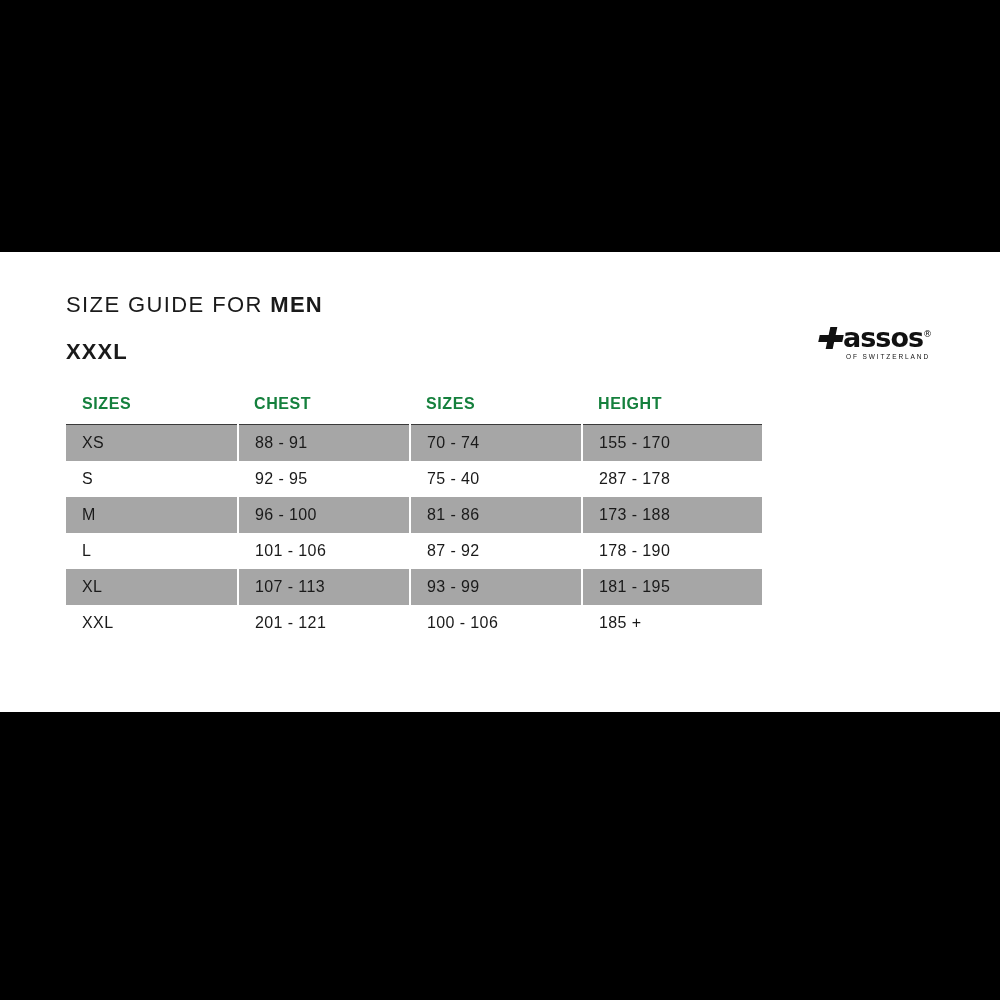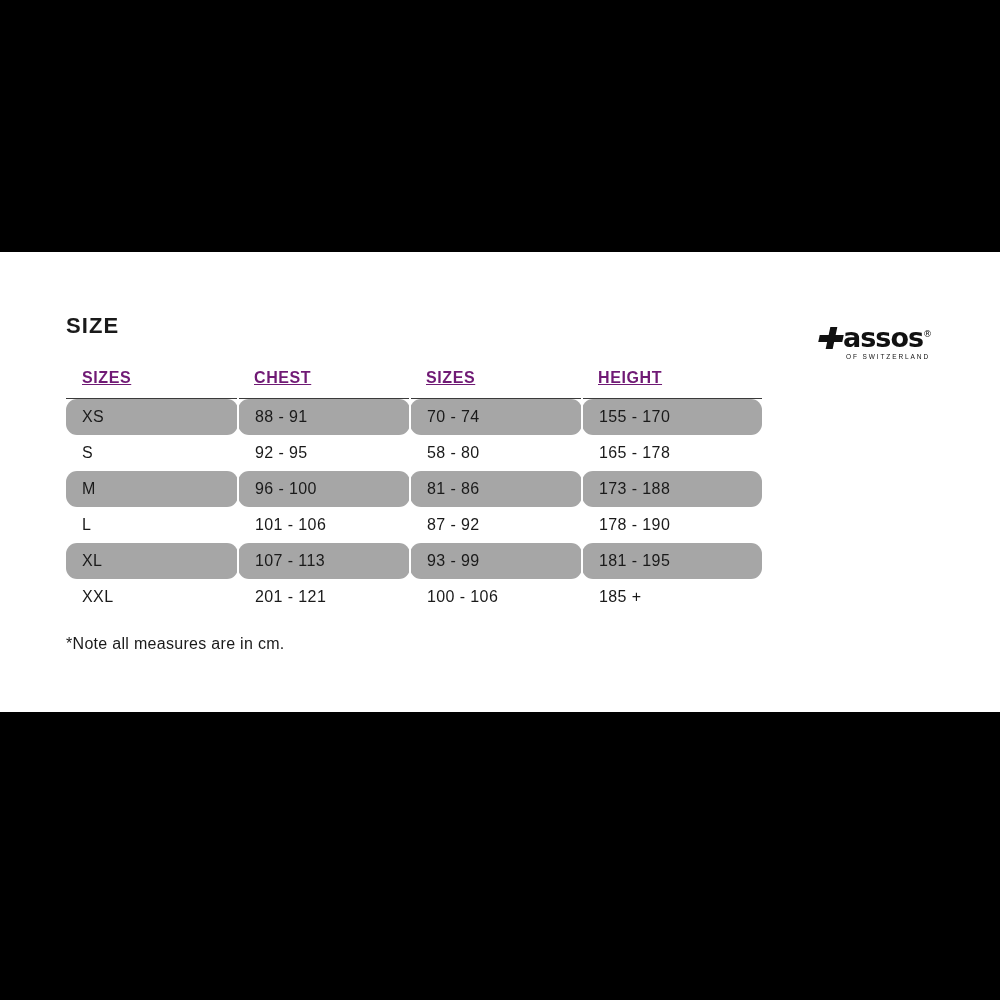--- a/index.html
+++ b/index.html
@@ -120,33 +120,31 @@
   }
   table.size-table col.c0 { width: 172px; }
   table.size-table col.c1 { width: 172px; }
   table.size-table col.c2 { width: 172px; }
   table.size-table col.c3 { width: 180px; }
   table.size-table th {
     text-align: left;
     font-size: 16px;
     font-weight: 700;
     letter-spacing: 0.6px;
-    color: #701a75;
+    color: #15803d;
     padding: 4px 0 11px 16px;
     border-bottom: 1.5px solid #3a3a3a;
     background: #ffffff;
-    text-decoration: underline;
   }
   table.size-table td {
     font-size: 16px;
     color: #1a1a1a;
     padding: 9px 12px 9px 16px;
     letter-spacing: 0.4px;
     border-right: 2px solid #ffffff;
-    border-radius: 11px;
   }
   table.size-table td:last-child {
     border-right: none;
     margin-left: 21px;
   }
   table.size-table tr.shaded td {
     background: #a6a6a6;
   }
   table.size-table tr.plain td {
     background: #ffffff;
@@ -158,22 +156,23 @@
     letter-spacing: 0.3px;
   }
 </style>
 </head>
 <body>
 
 <div class="page">
   <div class="sheet">
     <div class="content">
 
-
-      <div class="subtitle">SIZE</div>
+      <div class="title"><span>SIZE GUIDE FOR </span><span class="bold">MEN</span></div>
+
+      <div class="subtitle">XXXL</div>
 
       <table class="size-table">
         <colgroup>
           <col class="c0">
             <col class="c1">
             <col class="c2">
             <col class="c3">
         </colgroup>
         <thead>
           <tr>
@@ -186,22 +185,22 @@
         <tbody>
           <tr class="shaded">
             <td>XS</td>
             <td>88 - 91</td>
             <td>70 - 74</td>
             <td>155 - 170</td>
           </tr>
           <tr class="plain">
             <td>S</td>
             <td>92 - 95</td>
-            <td>58 - 80</td>
-            <td>165 - 178</td>
+            <td>75 - 40</td>
+            <td>287 - 178</td>
           </tr>
           <tr class="shaded">
             <td>M</td>
             <td>96 - 100</td>
             <td>81 - 86</td>
             <td>173 - 188</td>
           </tr>
           <tr class="plain">
             <td>L</td>
             <td>101 - 106</td>
@@ -216,21 +215,20 @@
           </tr>
           <tr class="plain">
             <td>XXL</td>
             <td>201 - 121</td>
             <td>100 - 106</td>
             <td>185 +</td>
           </tr>
         </tbody>
       </table>
 
-      <div class="note">*Note all measures are in cm.</div>
     </div>
 
     <div class="brand">
       <div class="brand-row">
         <span class="brand-mark">
           <span class="bar-h"></span>
           <span class="bar-v"></span>
         </span>
         <span class="brand-name"><span>assos</span><span class="brand-reg">®</span></span>
       </div>

